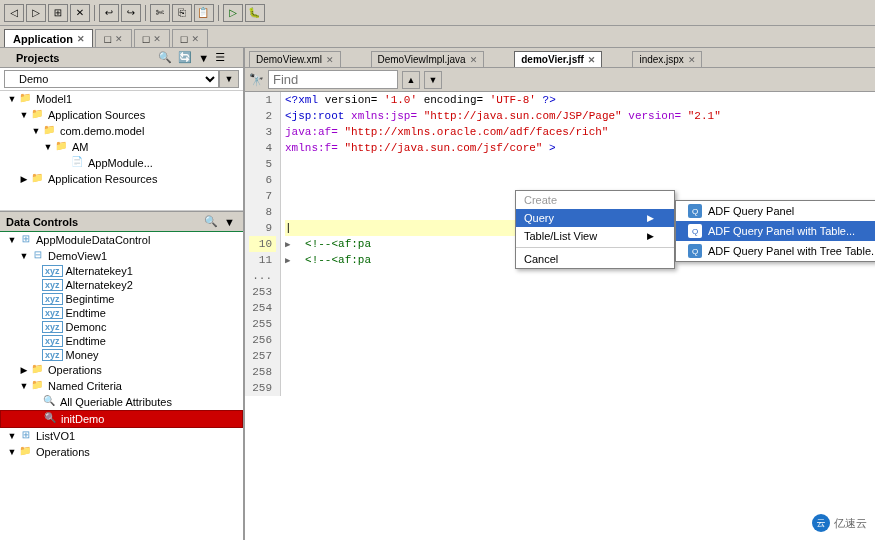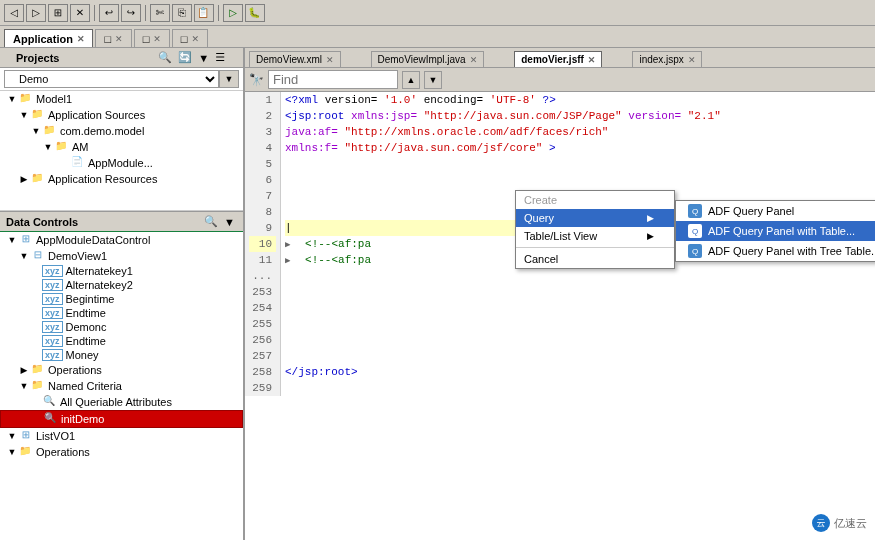--- a/index.html
+++ b/index.html
@@ -693,24 +693,20 @@
           <div class="code-line">
             <span class="expand-arrow">▶</span>
             <span class="xml-comment">&lt;!--&lt;af:pa</span>
           </div>
           <div class="code-line"></div>
           <div class="code-line"></div>
           <div class="code-line"></div>
           <div class="code-line"></div>
           <div class="code-line"></div>
           <div class="code-line"></div>
-          <div class="code-line">
-            <span class="xml-text">  </span>
-            <span class="xml-tag">&lt;/jsp:root&gt;</span>
-          </div>
           <div class="code-line"></div>
         </div>
       </div>
     </div>
 
     <div class="context-menu">
       <div class="ctx-item disabled">
         <span>Create</span>
       </div>
       <div class="ctx-item" style="background:#316ac5; color:#fff;">

